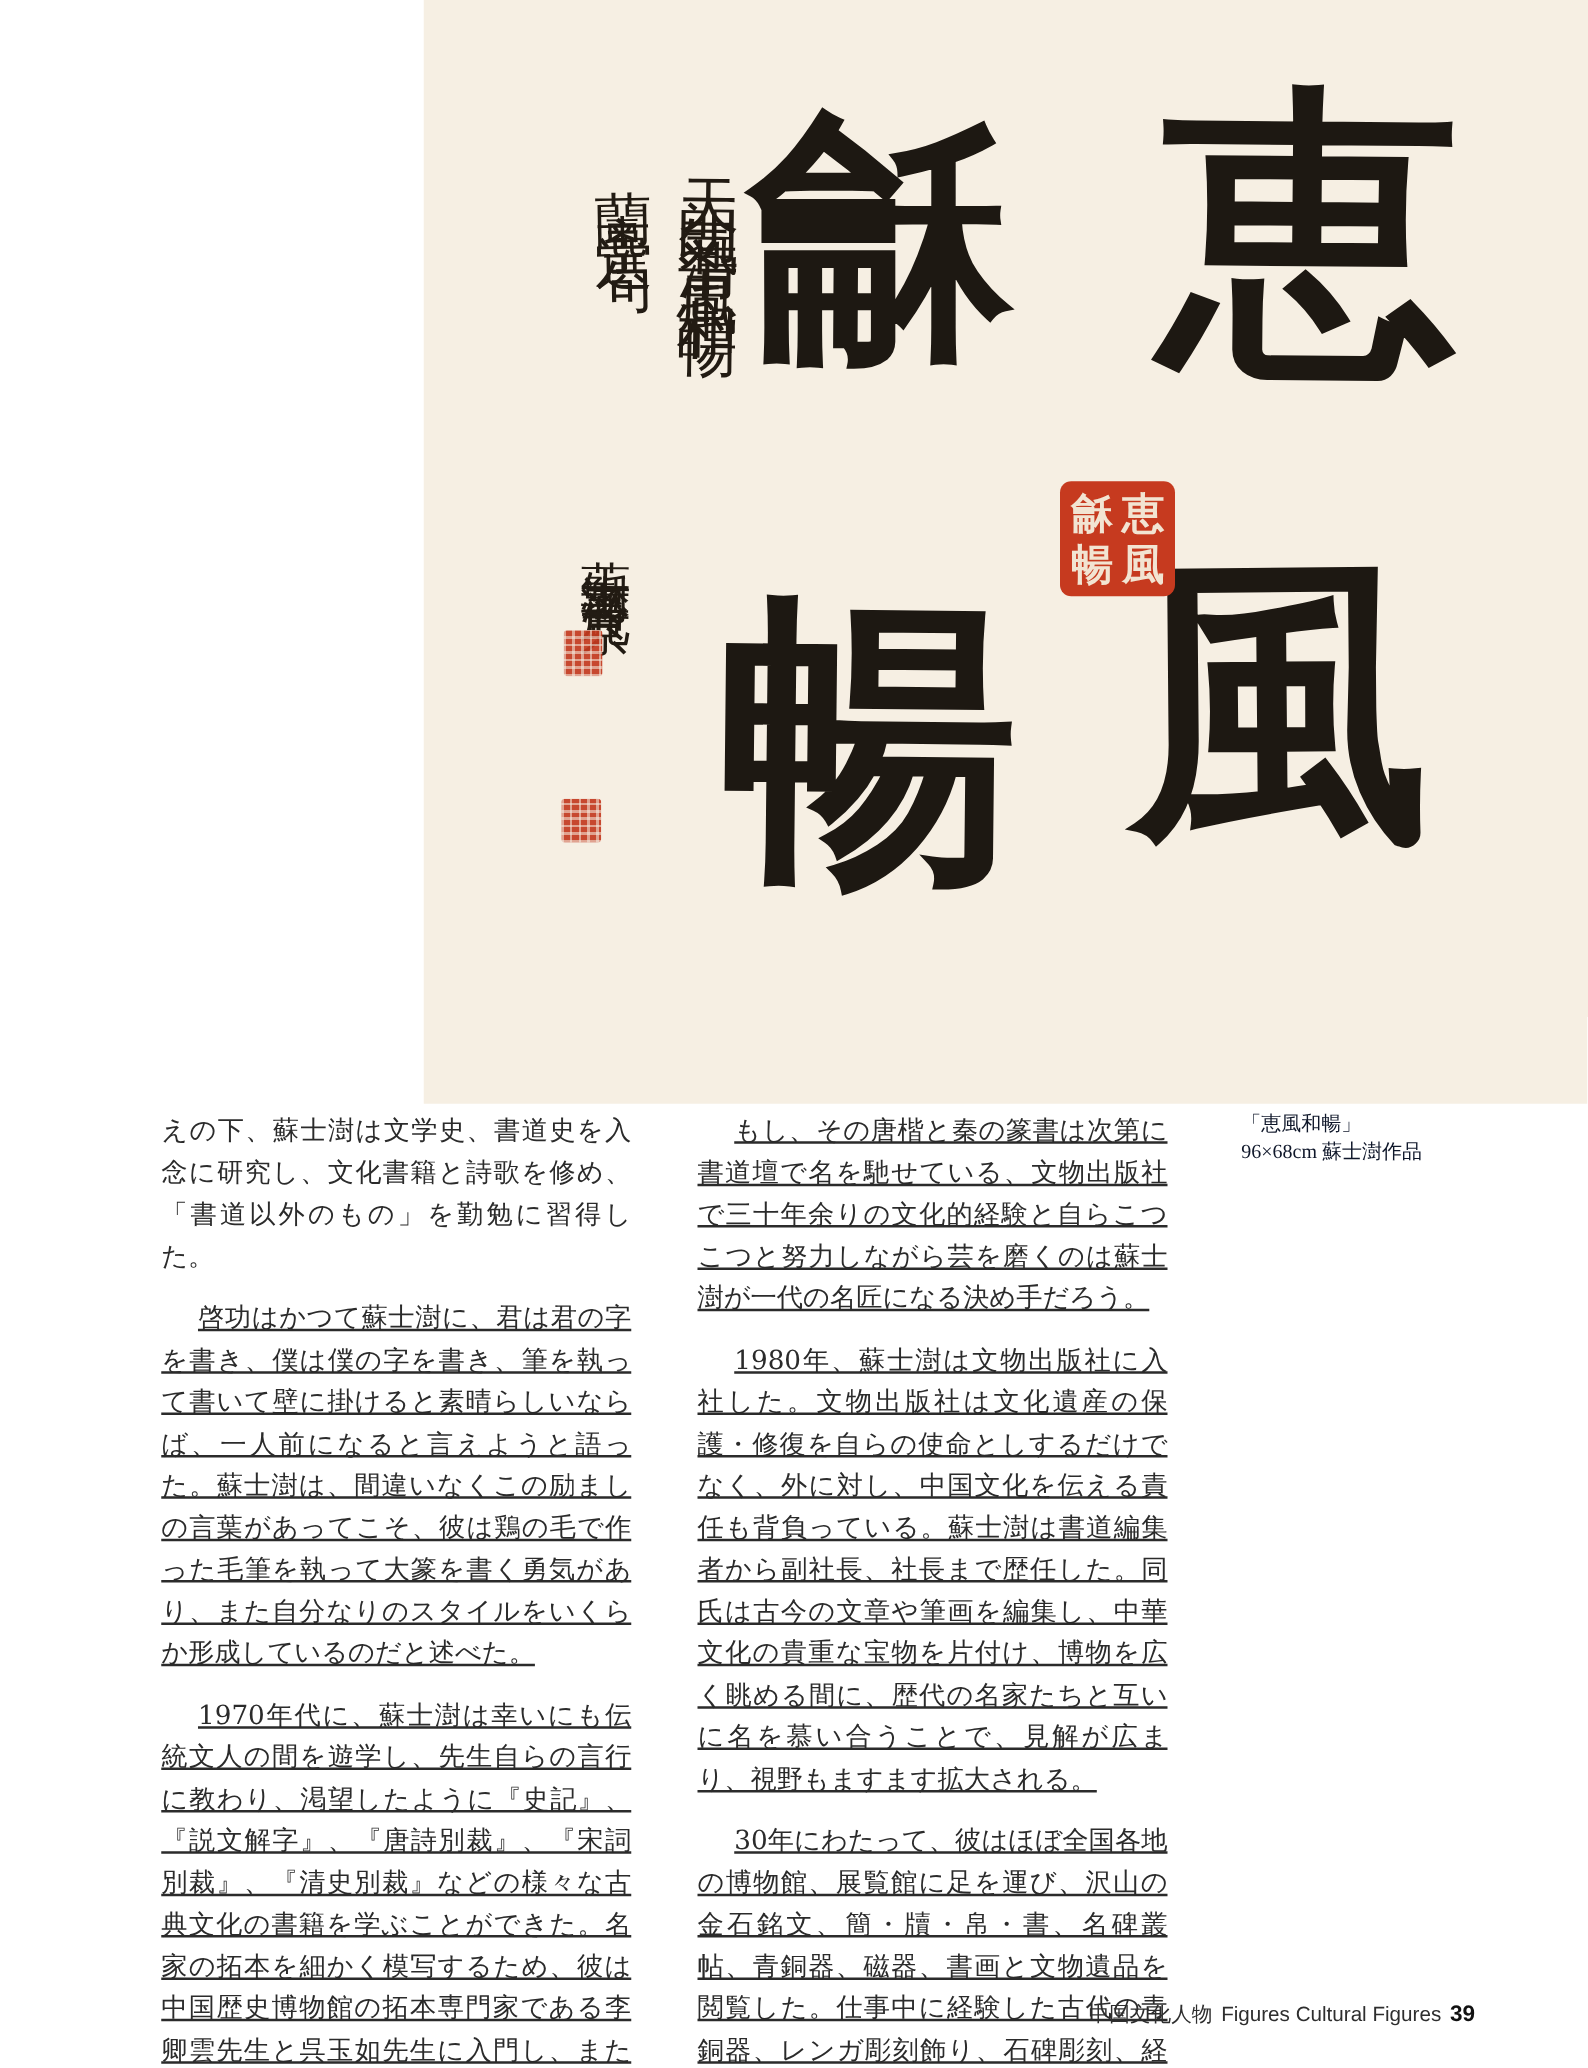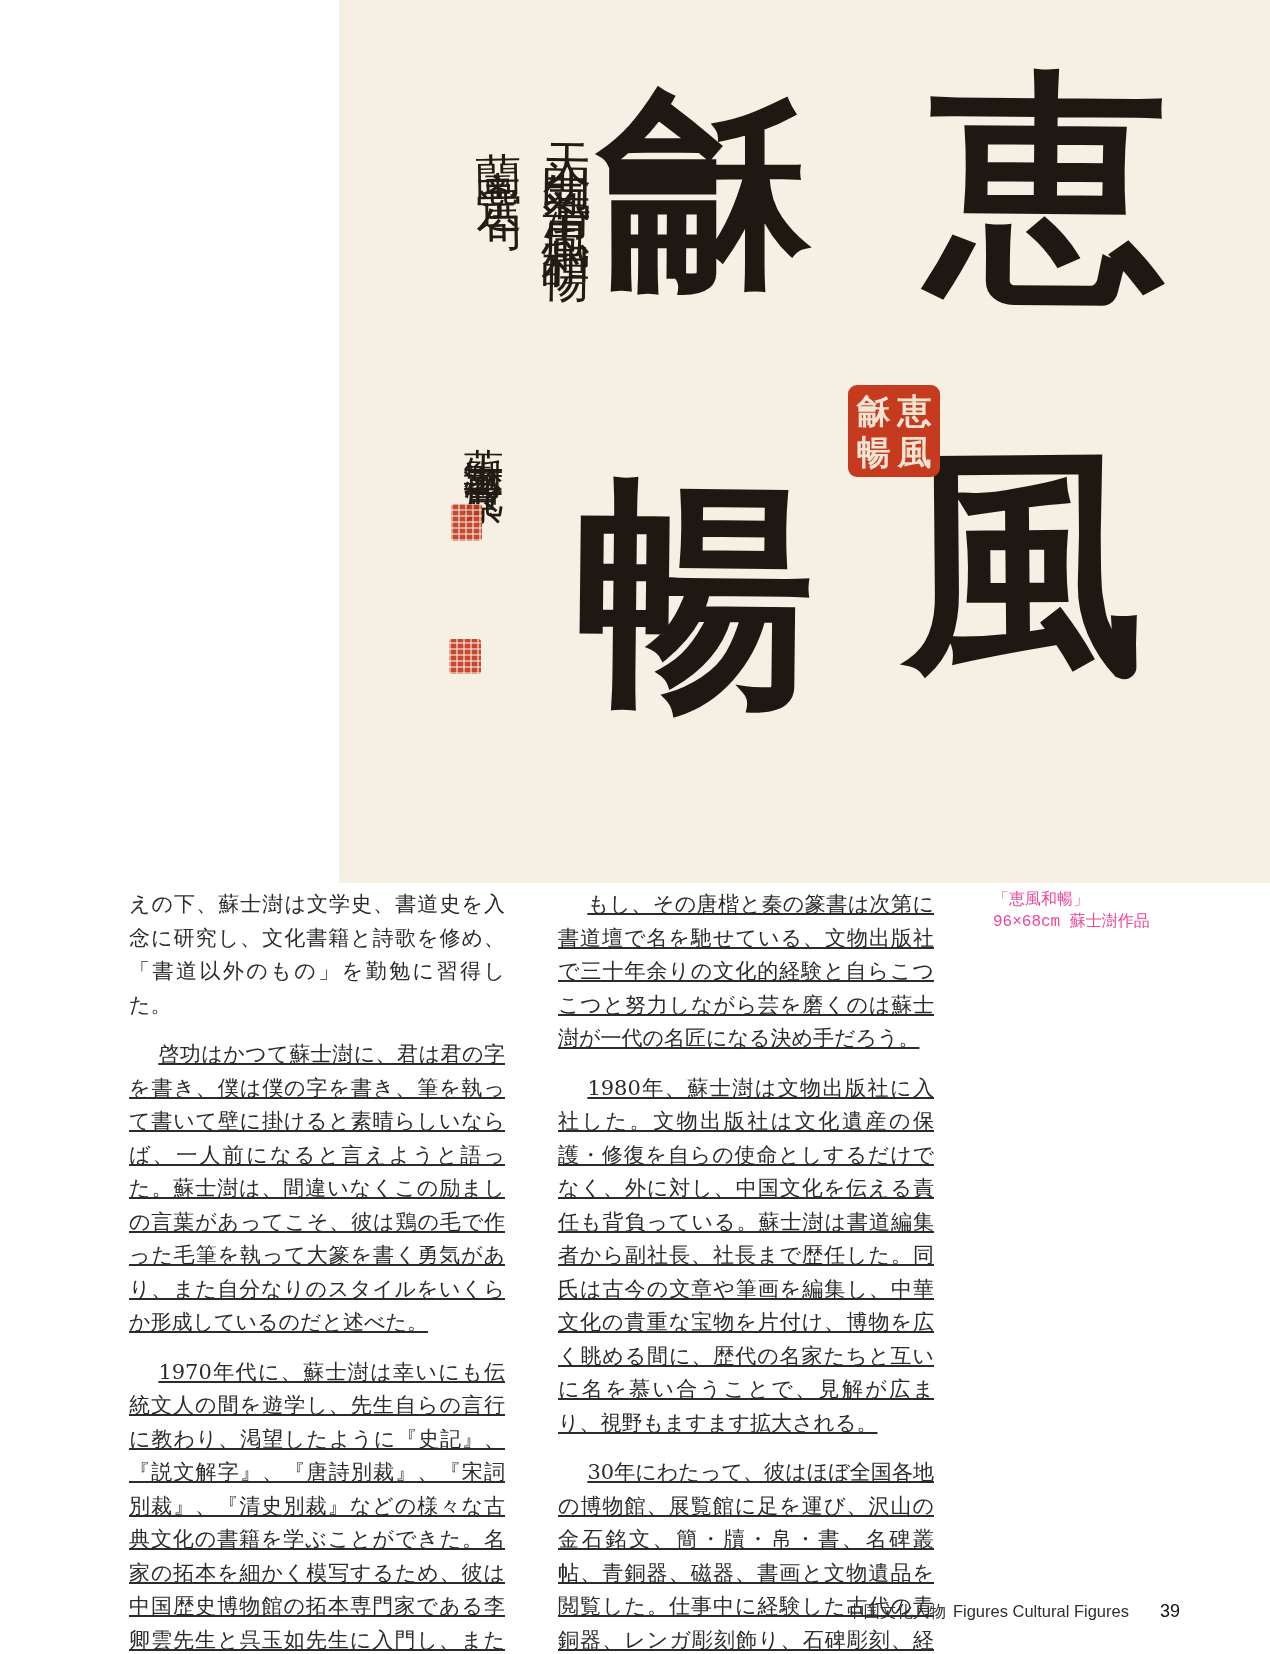--- a/index.html
+++ b/index.html
@@ -43,39 +43,39 @@
   .seal-small{
     position:absolute;background:#c43a20;border-radius:3px;opacity:.92;
     background-image:
       repeating-linear-gradient(0deg, rgba(246,239,227,.55) 0 2px, transparent 2px 6px),
       repeating-linear-gradient(90deg, rgba(246,239,227,.55) 0 2px, transparent 2px 7px);
   }
   .seal-small-a{left:112px;top:504px;width:31px;height:37px;}
   .seal-small-b{left:110px;top:639px;width:32px;height:35px;}
   
   .caption{
-    position:absolute;left:993px;top:889px;color:#ec4899;
-    font-family:Liberation Mono, monospace;font-size:16px;line-height:22px;
+    position:absolute;left:993px;top:889px;color:#0f172a;
+    font-family:Liberation Serif, serif;font-size:16px;line-height:22px;
   }
   
   .article-col{
     position:absolute;top:872px;width:408px;color:#2b2b2b;
     font-size:21px;line-height:33.5px;text-align:justify;
   }
   .article-col p{margin:16px;}
   .article-col p.indent{text-indent:1.4em;text-decoration:underline;}
   .col-left{left:113px;}
   .col-right{left:542px;}
   
   .footer{
     position:absolute;top:1601px;right:90px;color:#2e2e2e;
     font-family:"Liberation Sans", sans-serif;font-size:16.5px;
     display:flex;align-items:baseline;gap:7px;
   }
-  .footer .pageno{font-weight:400;font-size:18px;color:#111;margin-left:24px;}
+  .footer .pageno{font-weight:700;font-size:18px;color:#111;}
 </style>
 </head>
 <body>
 
 <div class="artwork">
   <div class="bigchar char-hui">恵</div>
   <div class="bigchar char-feng">風</div>
   <div class="bigchar char-he">龢</div>
   <div class="bigchar char-chang">暢</div>
 

